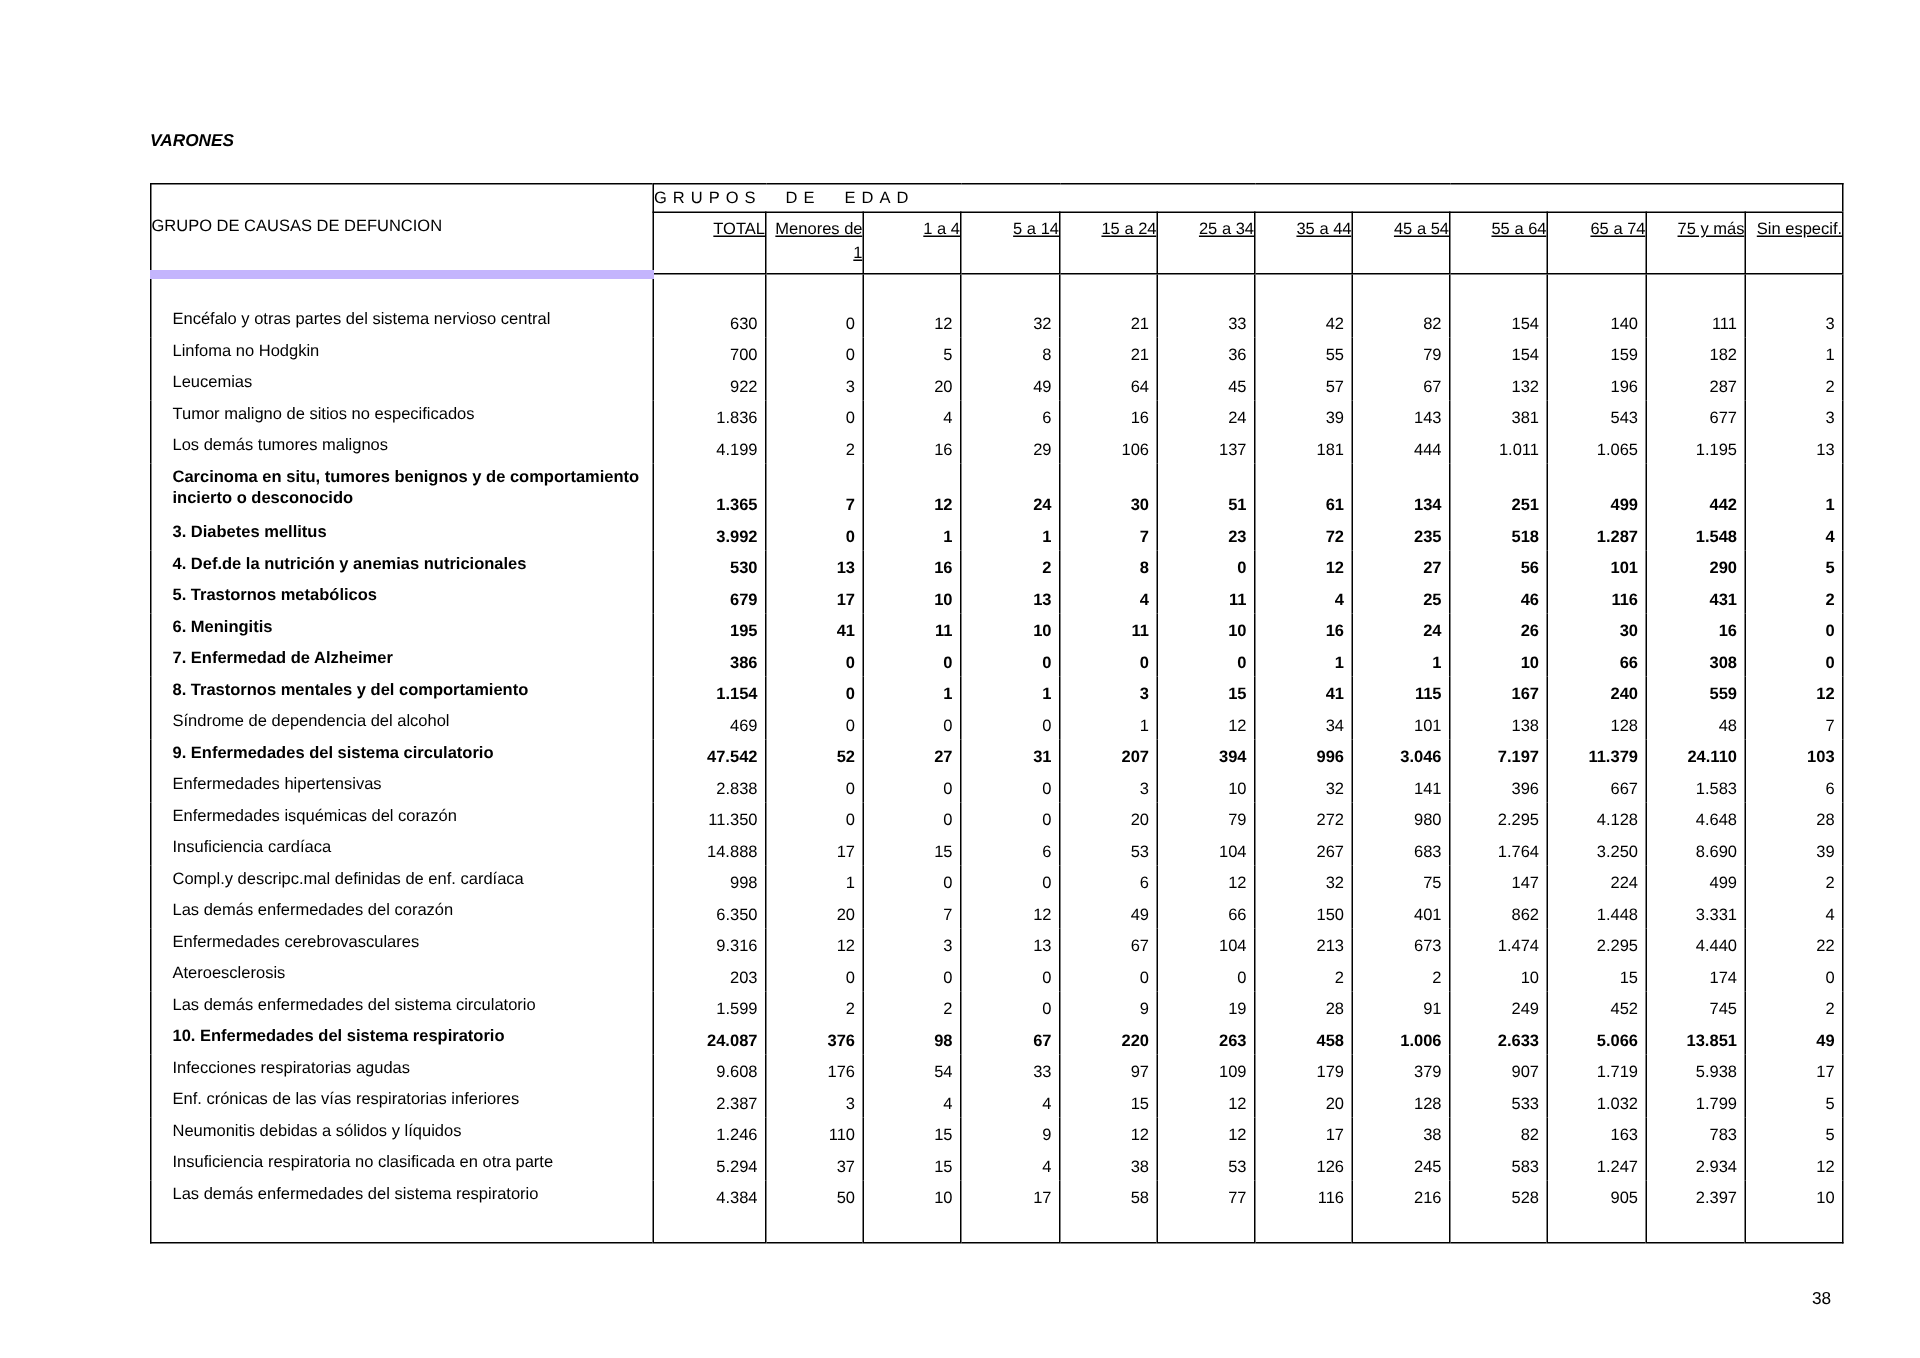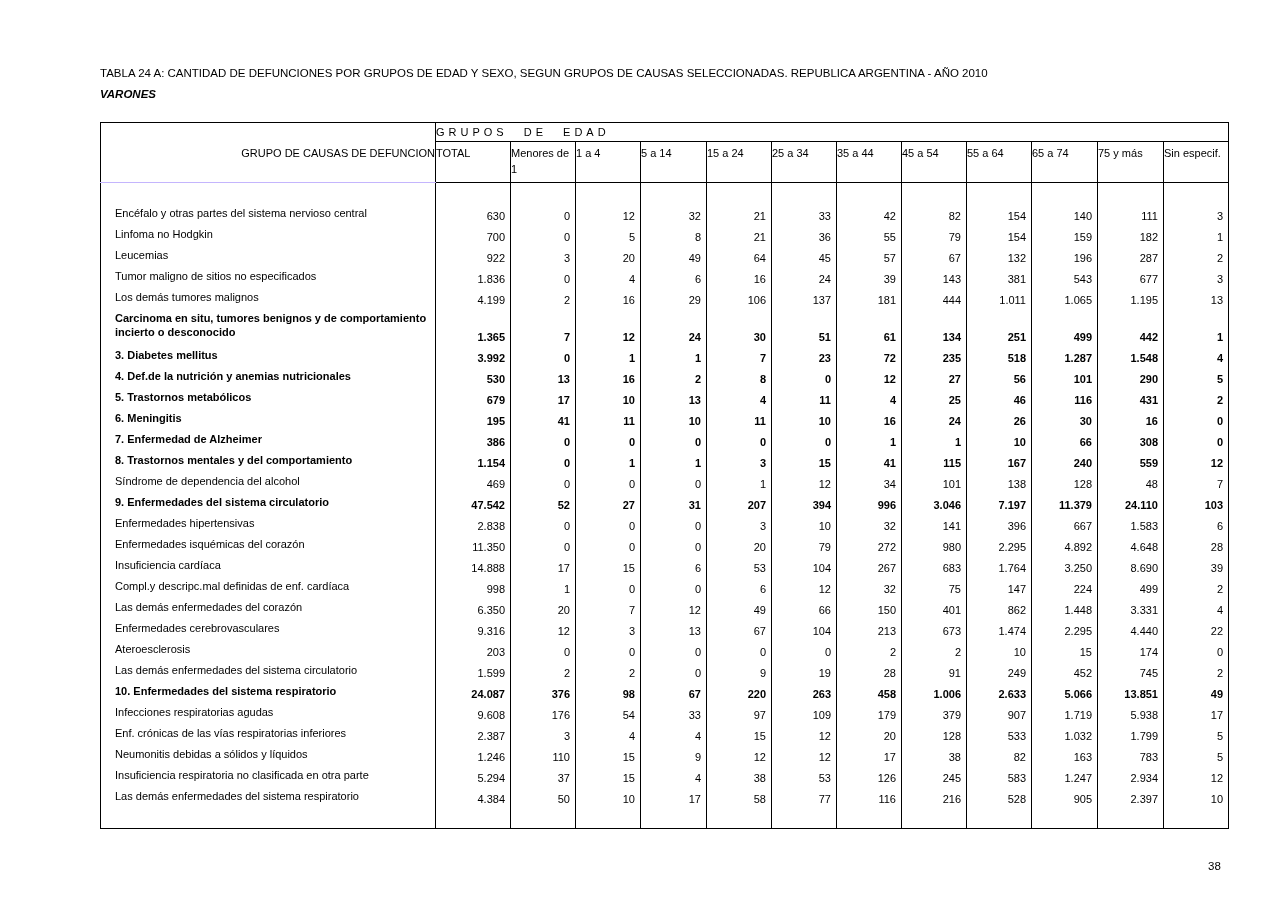--- a/index.html
+++ b/index.html
@@ -52,35 +52,36 @@
     font-weight: normal;
     text-align: left;
     vertical-align: middle;
     height: 18px;
     font-size: 11px;
     letter-spacing: 4px;
     word-spacing: 9px;
   }
   th.cause-h {
     font-weight: normal;
-    text-align: right;
+    text-align: left;
     vertical-align: middle;
-    border-bottom: 1px solid #c4b5fd;
+    border-bottom: 6px solid #c4b5fd;
     font-size: 11px;
   }
   tr.col-headers th {
     border-left: 1px solid #000;
     border-bottom: 1px solid #000;
     font-weight: normal;
-    text-align: left;
+    text-align: right;
     vertical-align: top;
     padding-top: 3px;
     height: 37px;
     font-size: 11px;
     line-height: 16px;
+    text-decoration: underline;
   }
   tbody tr {
     height: 21px;
   }
   tbody tr.twoline {
     height: 37px;
   }
   tbody td.label {
     text-align: left;
     vertical-align: top;
@@ -103,21 +104,20 @@
     left: 1208px;
     top: 860px;
     font-size: 11.5px;
   }
 </style>
 </head>
 <body>
 
 <div class="page">
 
-  <div class="title">TABLA 24 A: CANTIDAD DE DEFUNCIONES POR GRUPOS DE EDAD Y SEXO,  SEGUN GRUPOS DE CAUSAS SELECCIONADAS. REPUBLICA ARGENTINA - AÑO 2010</div>
   <div class="subtitle">VARONES</div>
 
   <table class="deaths">
     <colgroup>
       <col style="width:335px">
       <col style="width:75px">
       <col style="width:65px">
       <col style="width:65px">
       <col style="width:66px">
       <col style="width:65px">
@@ -394,21 +394,21 @@
           <td class="label">Enfermedades isquémicas del corazón</td>
           <td class="num">11.350</td>
           <td class="num">0</td>
           <td class="num">0</td>
           <td class="num">0</td>
           <td class="num">20</td>
           <td class="num">79</td>
           <td class="num">272</td>
           <td class="num">980</td>
           <td class="num">2.295</td>
-          <td class="num">4.892</td>
+          <td class="num">4.128</td>
           <td class="num">4.648</td>
           <td class="num">28</td>
         </tr>
         <tr>
           <td class="label">Insuficiencia cardíaca</td>
           <td class="num">14.888</td>
           <td class="num">17</td>
           <td class="num">15</td>
           <td class="num">6</td>
           <td class="num">53</td>

